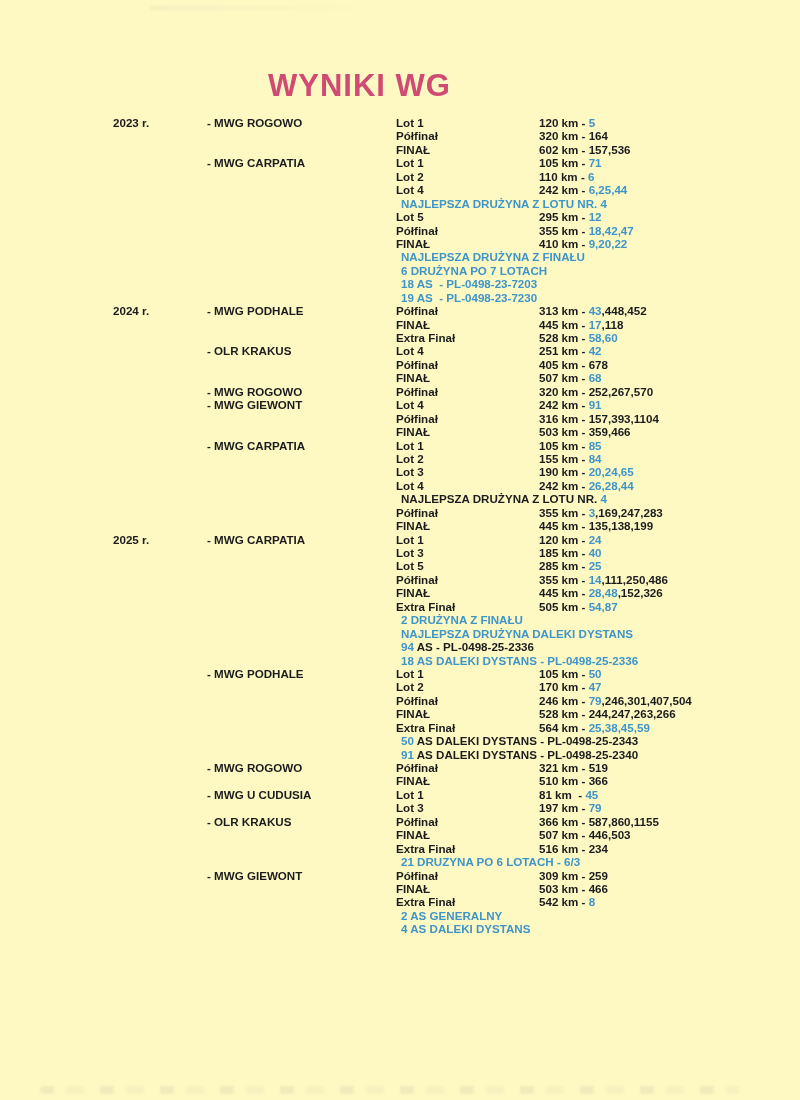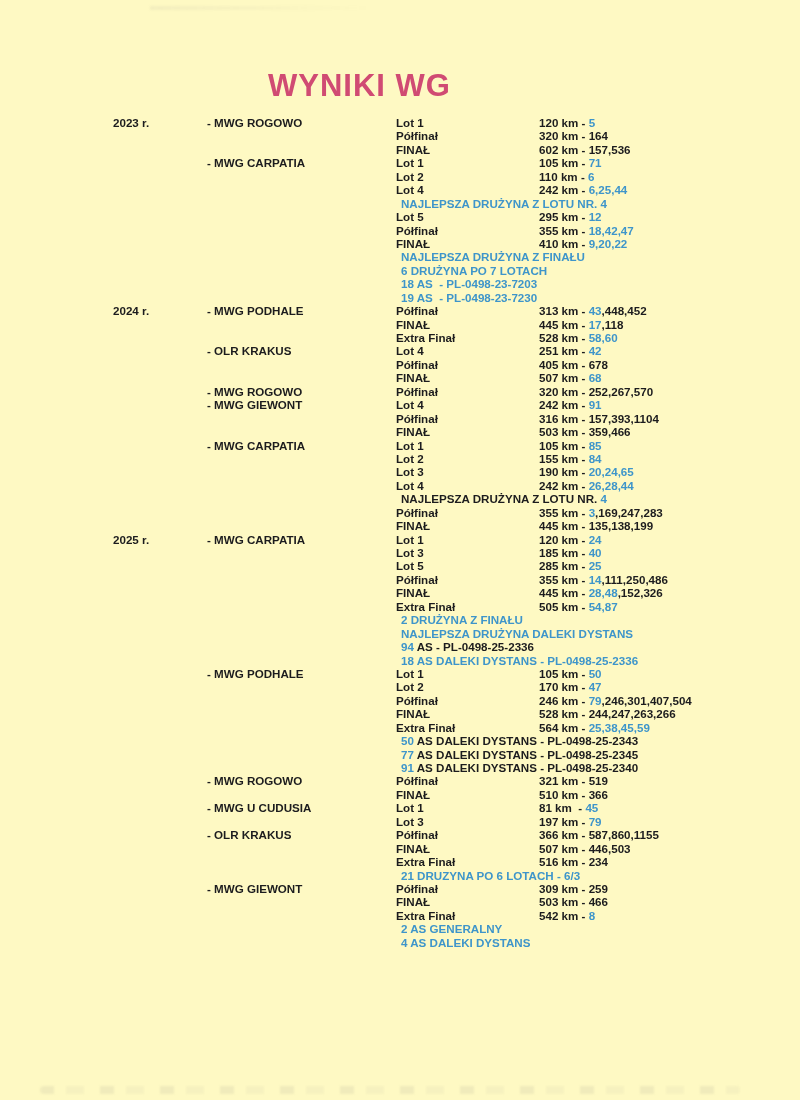--- a/index.html
+++ b/index.html
@@ -117,21 +117,20 @@
       <div class="row"><span class="col-note"><span class="blue">2 DRUŻYNA Z FINAŁU</span></span></div>
       <div class="row"><span class="col-note"><span class="blue">NAJLEPSZA DRUŻYNA DALEKI DYSTANS</span></span></div>
       <div class="row"><span class="col-note"><span class="blue">94 </span><span>AS - PL-0498-25-2336</span></span></div>
       <div class="row"><span class="col-note"><span class="blue">18 AS DALEKI DYSTANS - PL-0498-25-2336</span></span></div>
       <div class="row"><span class="col-club">- MWG PODHALE</span><span class="col-event">Lot 1</span><span class="col-result"><span>105 km - </span><span class="blue">50</span></span></div>
       <div class="row"><span class="col-event">Lot 2</span><span class="col-result"><span>170 km - </span><span class="blue">47</span></span></div>
       <div class="row"><span class="col-event">Półfinał</span><span class="col-result"><span>246 km - </span><span class="blue">79</span><span>,246,301,407,504</span></span></div>
       <div class="row"><span class="col-event">FINAŁ</span><span class="col-result"><span>528 km - </span><span>244,247,263,266</span></span></div>
       <div class="row"><span class="col-event">Extra Finał</span><span class="col-result"><span>564 km - </span><span class="blue">25,38,45,59</span></span></div>
       <div class="row"><span class="col-note"><span class="blue">50 </span><span>AS DALEKI DYSTANS - PL-0498-25-2343</span></span></div>
-      <div class="row"><span class="col-note"><span class="blue">77 </span><span>AS DALEKI DYSTANS - PL-0498-25-2345</span></span></div>
       <div class="row"><span class="col-note"><span class="blue">91 </span><span>AS DALEKI DYSTANS - PL-0498-25-2340</span></span></div>
       <div class="row"><span class="col-club">- MWG ROGOWO</span><span class="col-event">Półfinał</span><span class="col-result"><span>321 km - </span><span>519</span></span></div>
       <div class="row"><span class="col-event">FINAŁ</span><span class="col-result"><span>510 km - </span><span>366</span></span></div>
       <div class="row"><span class="col-club">- MWG U CUDUSIA</span><span class="col-event">Lot 1</span><span class="col-result"><span>81 km  - </span><span class="blue">45</span></span></div>
       <div class="row"><span class="col-event">Lot 3</span><span class="col-result"><span>197 km - </span><span class="blue">79</span></span></div>
       <div class="row"><span class="col-club">- OLR KRAKUS</span><span class="col-event">Półfinał</span><span class="col-result"><span>366 km - </span><span>587,860,1155</span></span></div>
       <div class="row"><span class="col-event">FINAŁ</span><span class="col-result"><span>507 km - </span><span>446,503</span></span></div>
       <div class="row"><span class="col-event">Extra Finał</span><span class="col-result"><span>516 km - </span><span>234</span></span></div>
       <div class="row"><span class="col-note"><span class="blue">21 DRUZYNA PO 6 LOTACH - 6/3</span></span></div>
       <div class="row"><span class="col-club">- MWG GIEWONT</span><span class="col-event">Półfinał</span><span class="col-result"><span>309 km - </span><span>259</span></span></div>

